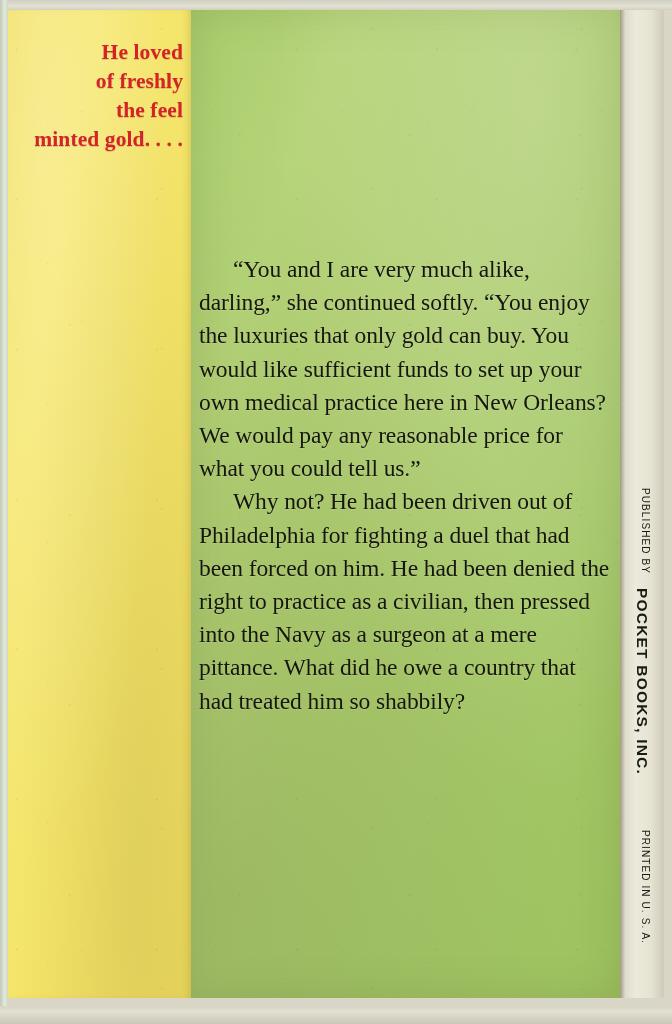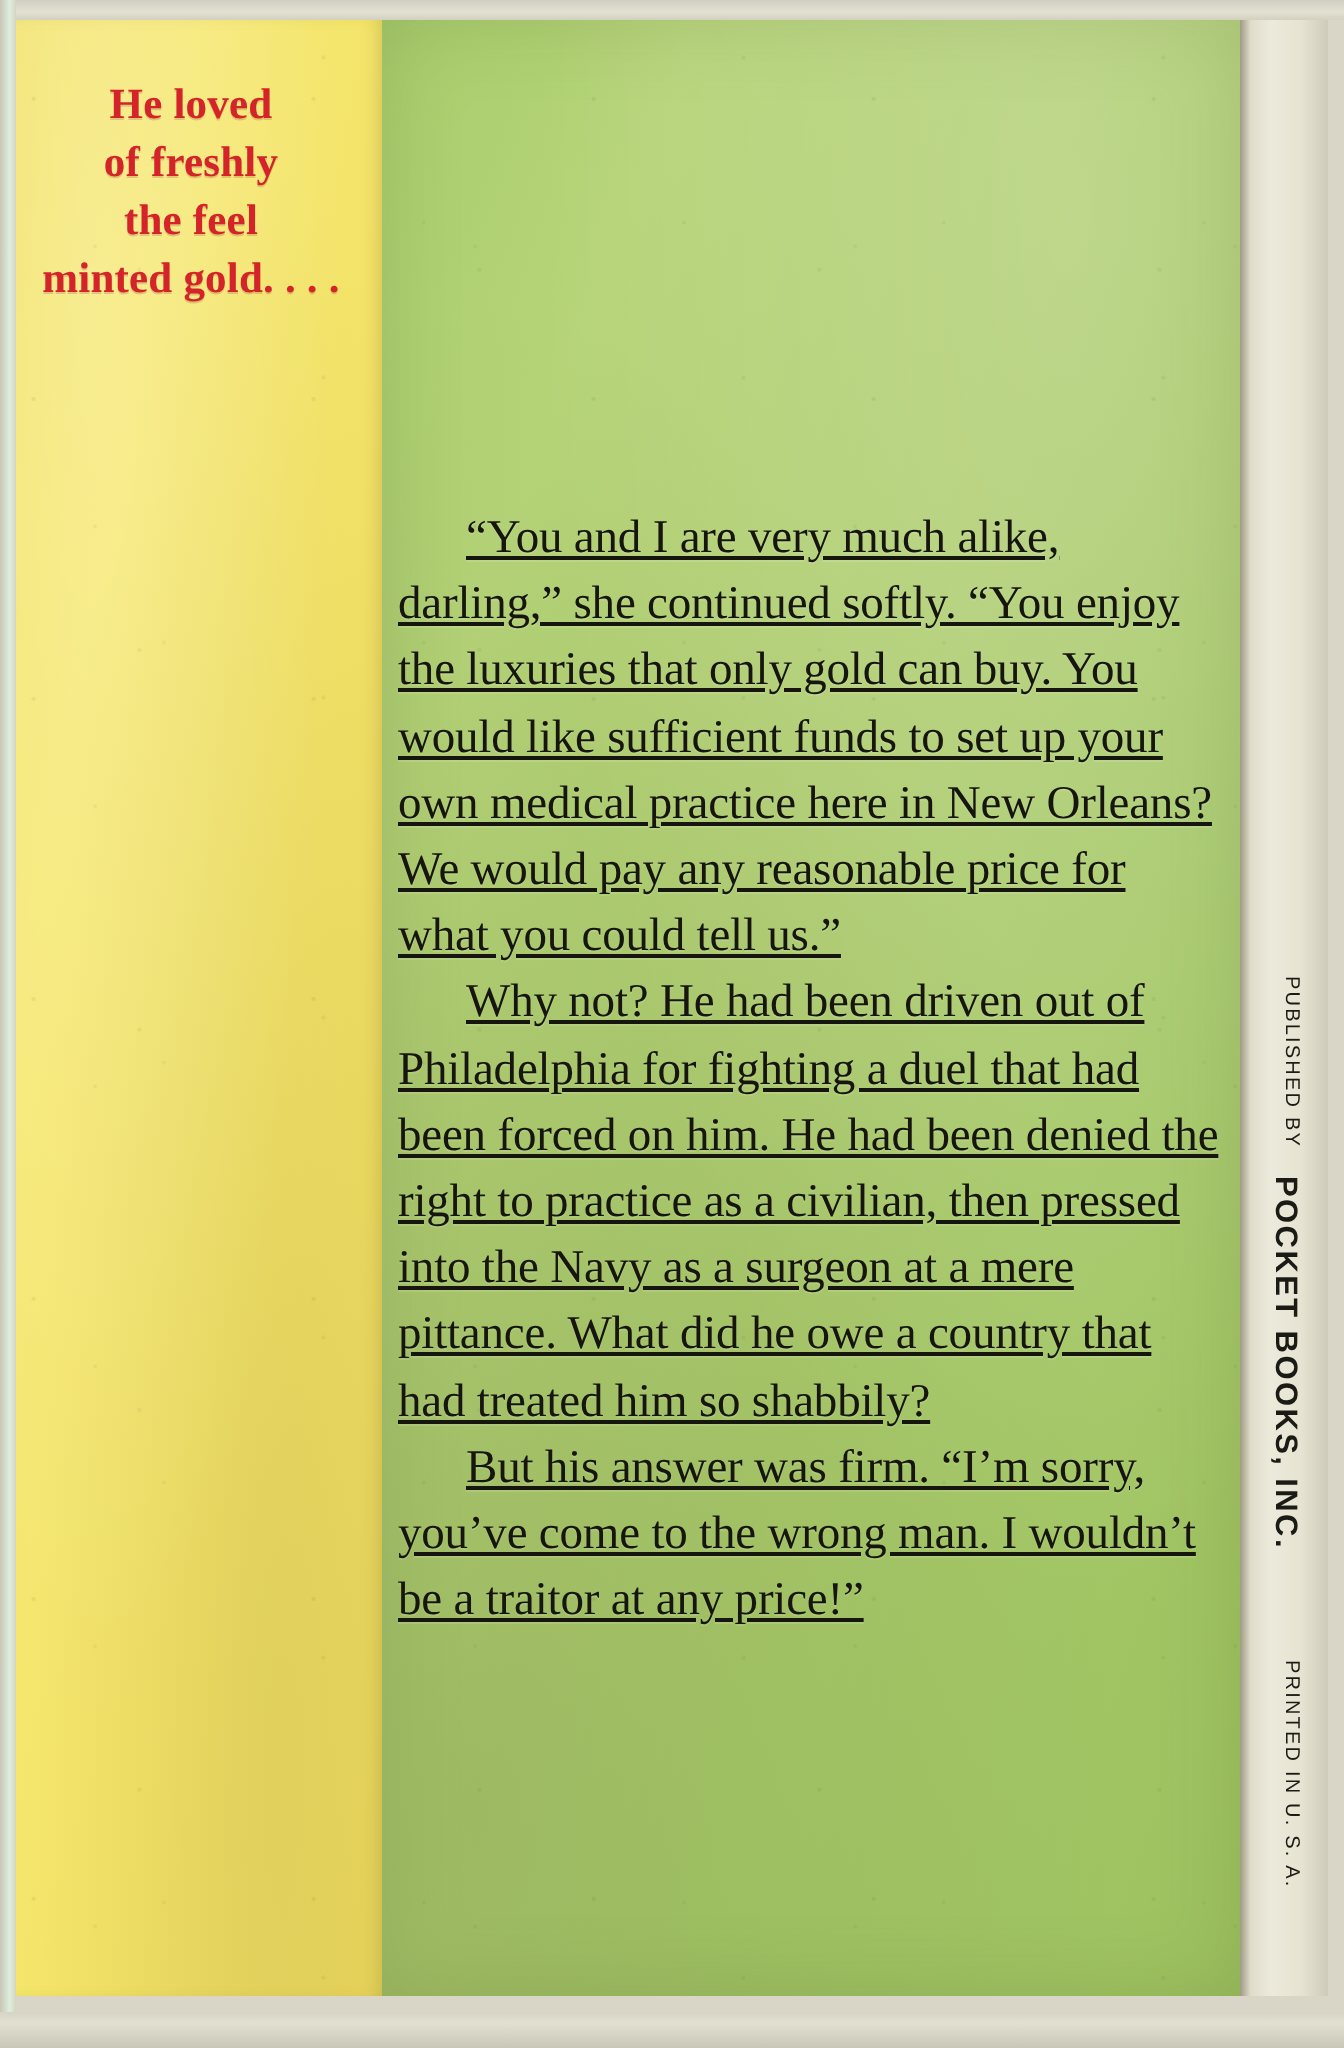--- a/index.html
+++ b/index.html
@@ -97,21 +97,21 @@
   }
 
   
   .headline {
     position: absolute;
     left: 8px;
     top: 38px;
     width: 183px;
     padding-right: 8px;
     box-sizing: border-box;
-    text-align: center;
+    text-align: right;
     color: #d4242a;
     font-family: "Liberation Serif", serif;
     font-weight: bold;
     font-size: 21.5px;
     line-height: 29px;
     letter-spacing: 0.1px;
     text-shadow: 0 1px 0 rgba(120,20,20,0.18);
   }
   .headline .line {
     display: block;
@@ -127,21 +127,20 @@
     color: #16160f;
     font-family: "Liberation Serif", serif;
     font-size: 23.5px;
     line-height: 33.2px;
     letter-spacing: -0.1px;
     text-shadow: 0 1px 0 rgba(255,255,255,0.12);
   }
   .blurb p {
     margin: 0 0 0 0;
     text-indent: 34px;
-    text-decoration: underline;
   }
 
   
   .spine-text {
     position: absolute;
     left: 620px;
     top: 10px;
     width: 44px;
     height: 988px;
   }
@@ -204,21 +203,20 @@
   <div class="headline">
     <span class="line">He loved</span>
     <span class="line">of freshly</span>
     <span class="line">the feel</span>
     <span class="line">minted gold. . . .</span>
   </div>
 
   <div class="blurb">
     <p>“You and I are very much alike, darling,” she continued softly. “You enjoy the luxuries that only gold can buy. You would like sufficient funds to set up your own medical practice here in New Orleans? We would pay any reasonable price for what you could tell us.”</p>
     <p>Why not? He had been driven out of Philadelphia for fighting a duel that had been forced on him. He had been denied the right to practice as a civilian, then pressed into the Navy as a surgeon at a mere pittance. What did he owe a country that had treated him so shabbily?</p>
-    <p>But his answer was firm. “I’m sorry, you’ve come to the wrong man. I wouldn’t be a traitor at any price!”</p>
   </div>
 
   <div class="spine"></div>
   <div class="spine-crease"></div>
 
   <div class="spine-text">
     <span class="spine-rot spine-pub">PUBLISHED BY</span>
     <span class="spine-rot spine-pocket">POCKET BOOKS, INC.</span>
     <span class="spine-rot spine-printed">PRINTED IN U. S. A.</span>
   </div>

